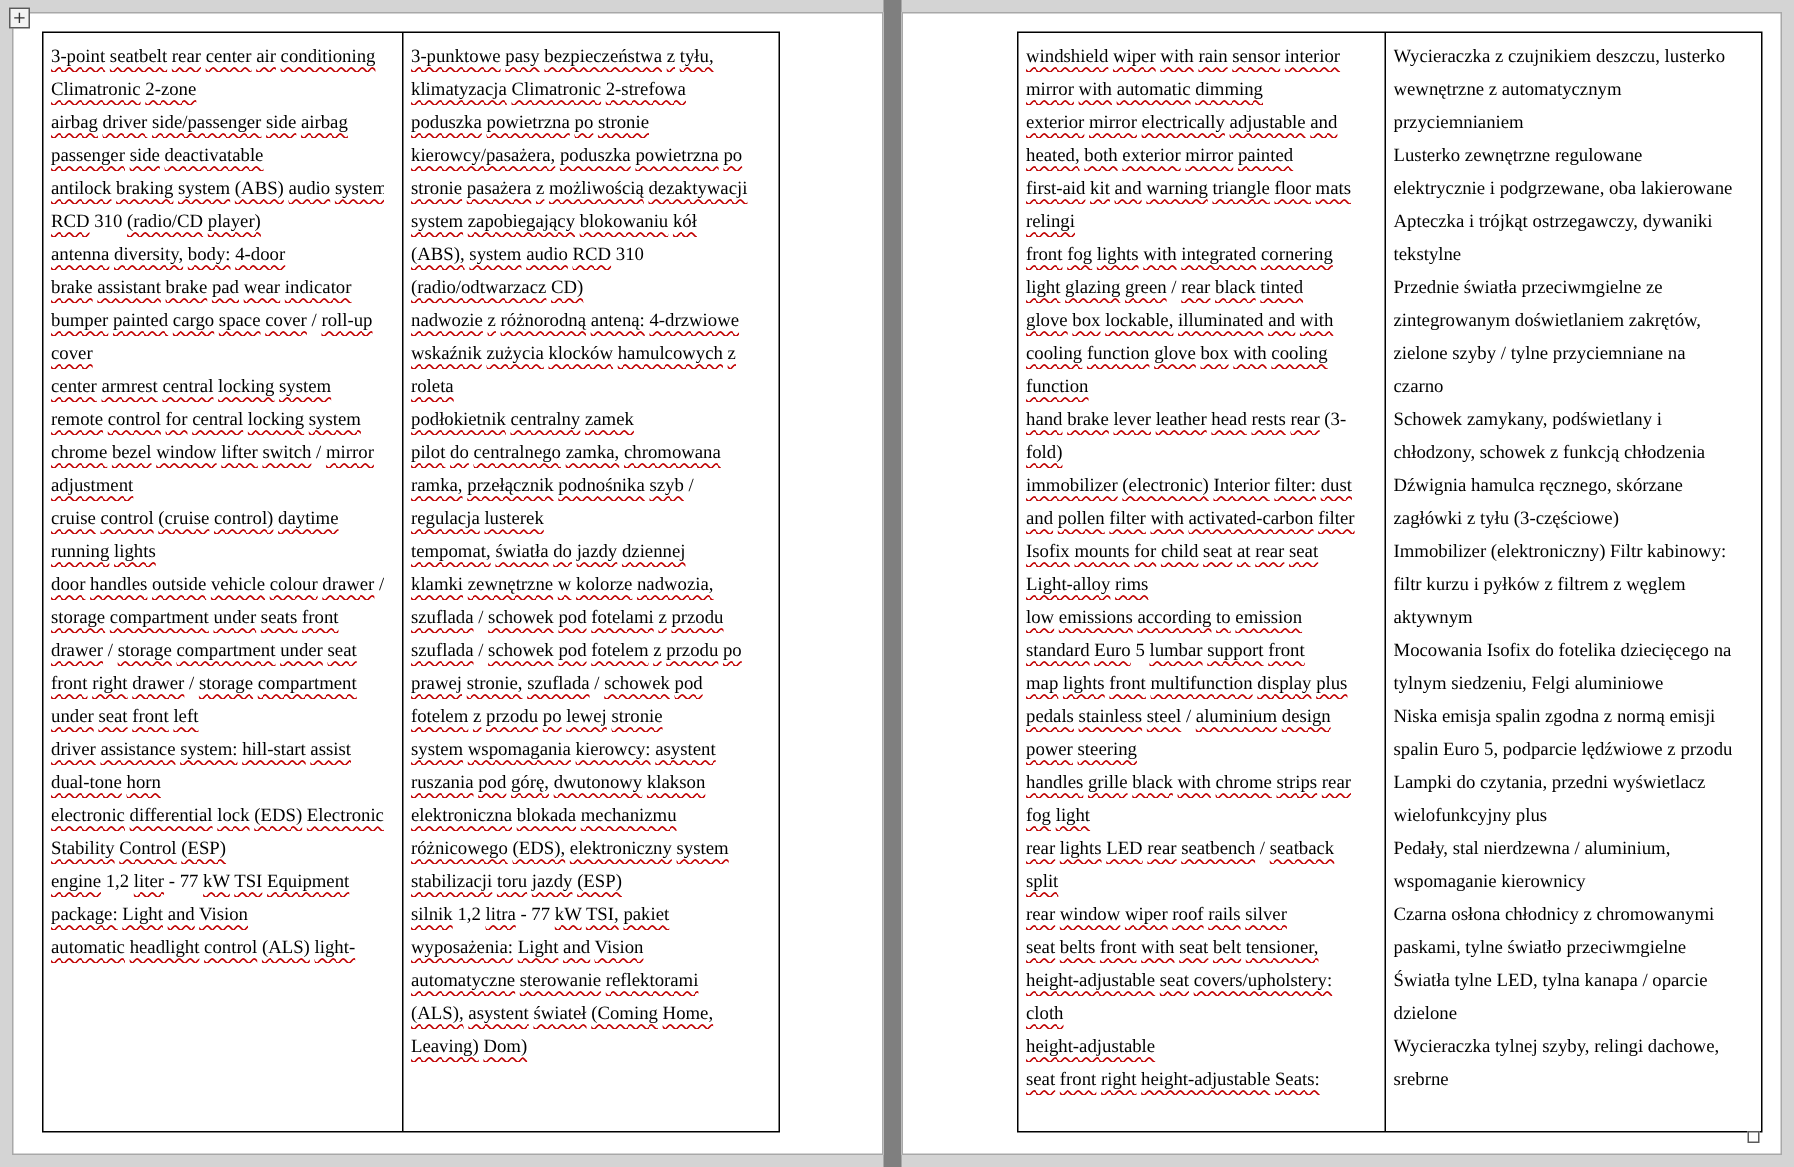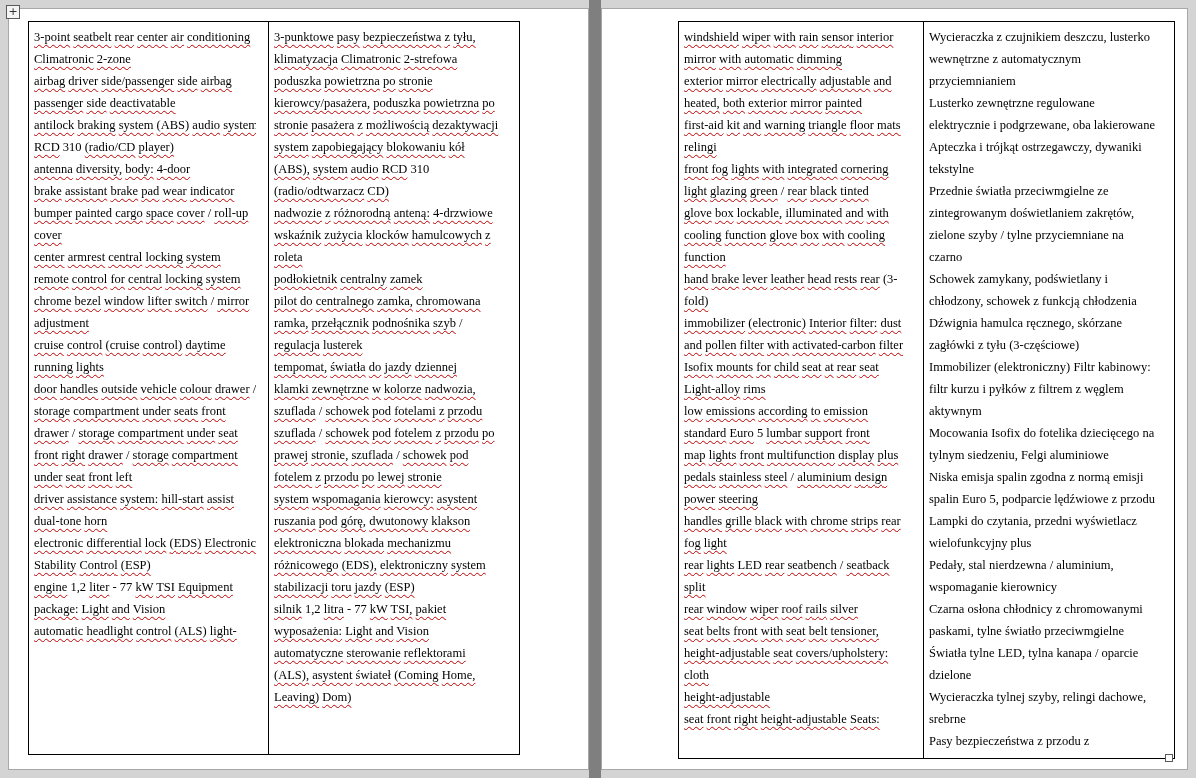--- a/index.html
+++ b/index.html
@@ -210,21 +210,20 @@
           <div class="line">Lampki do czytania, przedni wyświetlacz</div>
           <div class="line">wielofunkcyjny plus</div>
           <div class="line">Pedały, stal nierdzewna / aluminium,</div>
           <div class="line">wspomaganie kierownicy</div>
           <div class="line">Czarna osłona chłodnicy z chromowanymi</div>
           <div class="line">paskami, tylne światło przeciwmgielne</div>
           <div class="line">Światła tylne LED, tylna kanapa / oparcie</div>
           <div class="line">dzielone</div>
           <div class="line">Wycieraczka tylnej szyby, relingi dachowe,</div>
           <div class="line">srebrne</div>
-          <div class="line">Pasy bezpieczeństwa z przodu z</div>
         </div>
     </div>
   </div>
 
   <div class="move-handle">
     <span>+</span>
   </div>
 
   <div class="resize-handle"></div>
 

